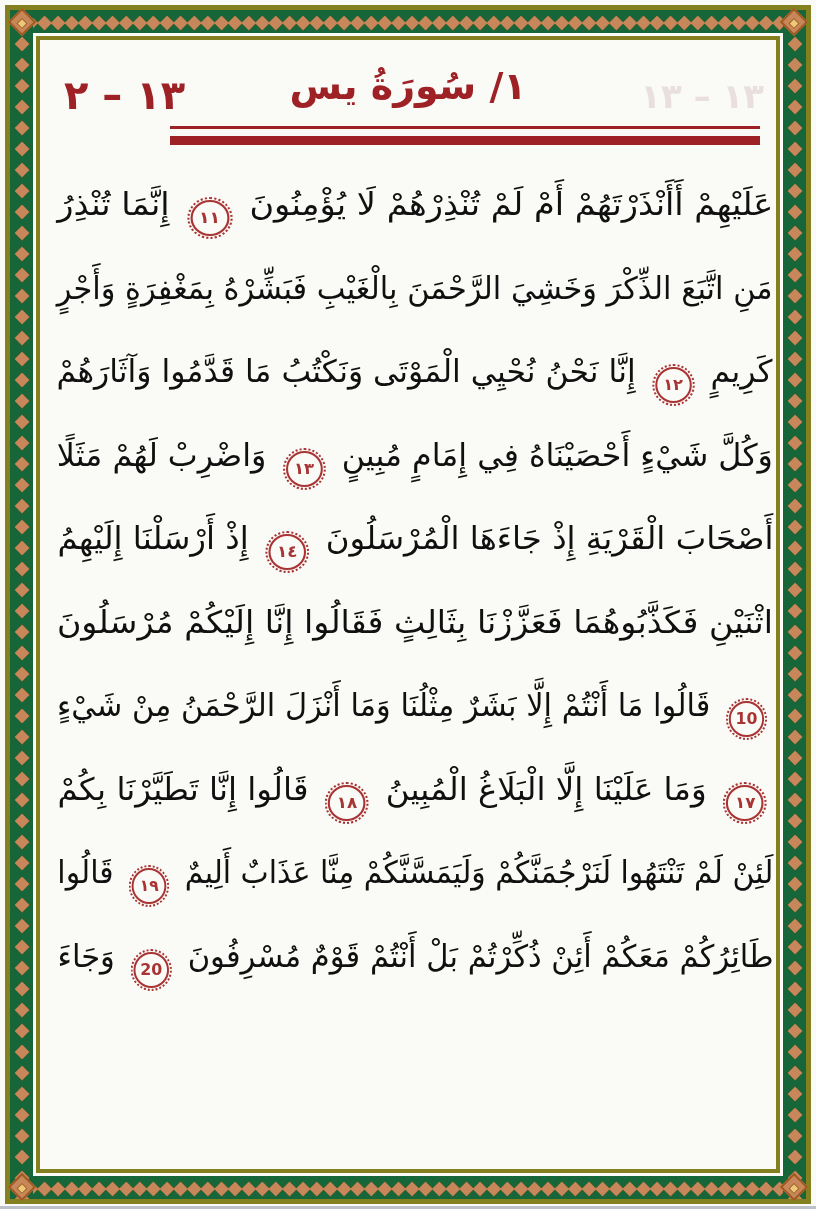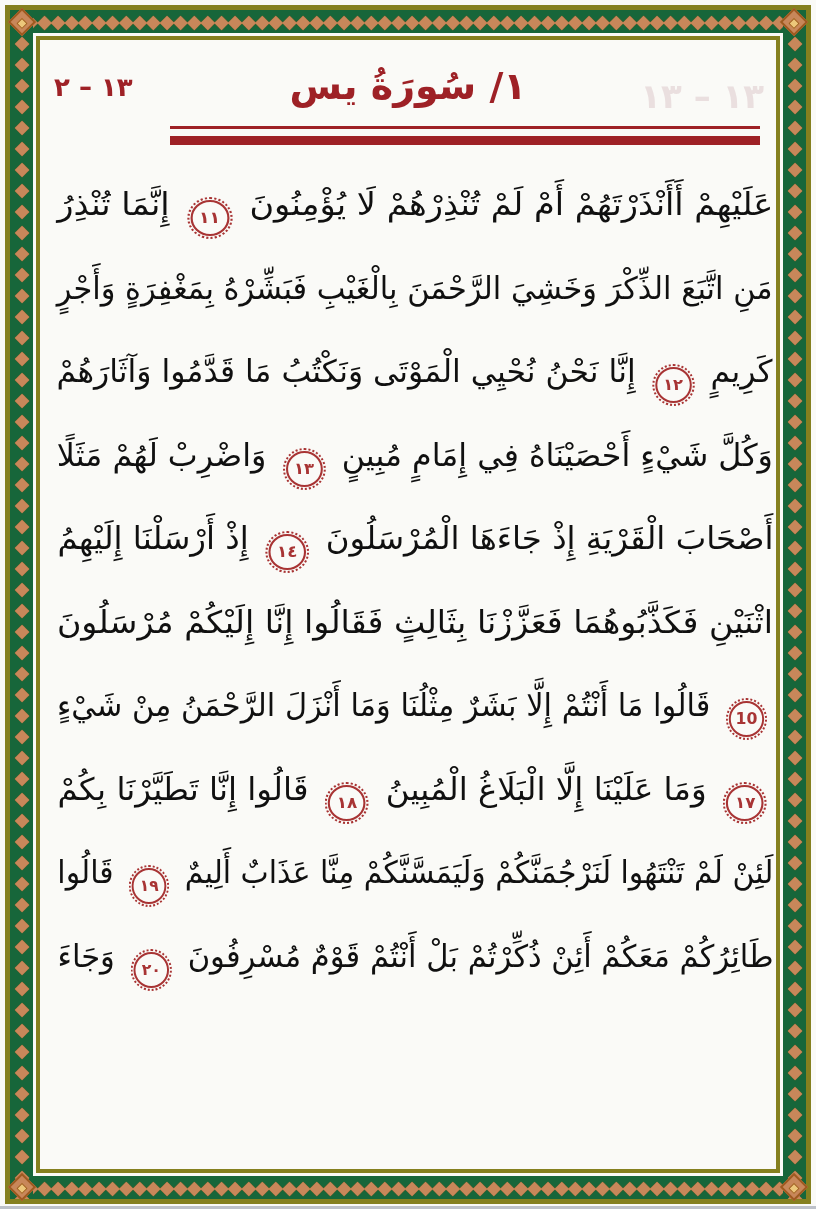--- a/index.html
+++ b/index.html
@@ -31,22 +31,22 @@
   }
   .corner::after{
     content:"";position:absolute;left:5px;top:5px;width:6px;height:6px;
     background:#ecc77a;border:1px solid #9e5a20;
   }
   .corner-tl{left:12px;top:12px;} .corner-tr{right:12px;top:12px;}
   .corner-bl{left:12px;bottom:12px;} .corner-br{right:12px;bottom:12px;}
   .bottom-edge{position:absolute;left:0;right:0;bottom:0;height:3px;background:#bdc1c9;}
   
   .page-label{
-    position:absolute;top:72px;left:54px;
-    font-size:26px;font-weight:bold;color:var(--accent_red);
+    position:absolute;top:72px;left:64px;
+    font-size:40px;font-weight:bold;color:var(--accent_red);
     direction:ltr;letter-spacing:2px;
   }
   .surah-title{
     position:absolute;top:64px;left:0;right:0;text-align:center;
     font-size:38px;font-weight:bold;color:var(--accent_red);
     direction:rtl;
   }
   .ghost-label{
     position:absolute;top:76px;right:52px;
     font-size:34px;font-weight:bold;color:#eadfdf;
@@ -105,14 +105,14 @@
 <div class="text-area">
     <div class="line"><span class="line-inner" style="transform: scaleX(1.0826);"><span>عَلَيْهِمْ أَأَنْذَرْتَهُمْ أَمْ لَمْ تُنْذِرْهُمْ لَا يُؤْمِنُونَ</span> <span class="marker">١١</span> <span>إِنَّمَا تُنْذِرُ</span> </span></div>
     <div class="line"><span class="line-inner" style="transform: scaleX(0.9813);"><span>مَنِ اتَّبَعَ الذِّكْرَ وَخَشِيَ الرَّحْمَنَ بِالْغَيْبِ فَبَشِّرْهُ بِمَغْفِرَةٍ وَأَجْرٍ</span> </span></div>
     <div class="line"><span class="line-inner" style="transform: scaleX(1.0148);"><span>كَرِيمٍ</span> <span class="marker">١٢</span> <span>إِنَّا نَحْنُ نُحْيِي الْمَوْتَى وَنَكْتُبُ مَا قَدَّمُوا وَآثَارَهُمْ</span> </span></div>
     <div class="line"><span class="line-inner" style="transform: scaleX(1.0231);"><span>وَكُلَّ شَيْءٍ أَحْصَيْنَاهُ فِي إِمَامٍ مُبِينٍ</span> <span class="marker">١٣</span> <span>وَاضْرِبْ لَهُمْ مَثَلًا</span> </span></div>
     <div class="line"><span class="line-inner" style="transform: scaleX(1.0446);"><span>أَصْحَابَ الْقَرْيَةِ إِذْ جَاءَهَا الْمُرْسَلُونَ</span> <span class="marker">١٤</span> <span>إِذْ أَرْسَلْنَا إِلَيْهِمُ</span> </span></div>
     <div class="line"><span class="line-inner" style="transform: scaleX(1.0736);"><span>اثْنَيْنِ فَكَذَّبُوهُمَا فَعَزَّزْنَا بِثَالِثٍ فَقَالُوا إِنَّا إِلَيْكُمْ مُرْسَلُونَ</span> </span></div>
     <div class="line"><span class="line-inner" style="transform: scaleX(0.9821);"><span class="marker">10</span> <span>قَالُوا مَا أَنْتُمْ إِلَّا بَشَرٌ مِثْلُنَا وَمَا أَنْزَلَ الرَّحْمَنُ مِنْ شَيْءٍ</span> </span></div>
     <div class="line"><span class="line-inner" style="transform: scaleX(1.0476);"><span class="marker">١٧</span> <span>وَمَا عَلَيْنَا إِلَّا الْبَلَاغُ الْمُبِينُ</span> <span class="marker">١٨</span> <span>قَالُوا إِنَّا تَطَيَّرْنَا بِكُمْ</span> </span></div>
     <div class="line"><span class="line-inner" style="transform: scaleX(0.9645);"><span>لَئِنْ لَمْ تَنْتَهُوا لَنَرْجُمَنَّكُمْ وَلَيَمَسَّنَّكُمْ مِنَّا عَذَابٌ أَلِيمٌ</span> <span class="marker">١٩</span> <span>قَالُوا</span> </span></div>
-    <div class="line"><span class="line-inner" style="transform: scaleX(0.9869);"><span>طَائِرُكُمْ مَعَكُمْ أَئِنْ ذُكِّرْتُمْ بَلْ أَنْتُمْ قَوْمٌ مُسْرِفُونَ</span> <span class="marker">٢٠</span> <span>وَجَاءَ</span> </span></div>
+    <div class="line"><span class="line-inner" style="transform: scaleX(0.9869);"><span>طَائِرُكُمْ مَعَكُمْ أَئِنْ ذُكِّرْتُمْ بَلْ أَنْتُمْ قَوْمٌ مُسْرِفُونَ</span> <span class="marker">20</span> <span>وَجَاءَ</span> </span></div>
   </div>
 
 </body></html>

